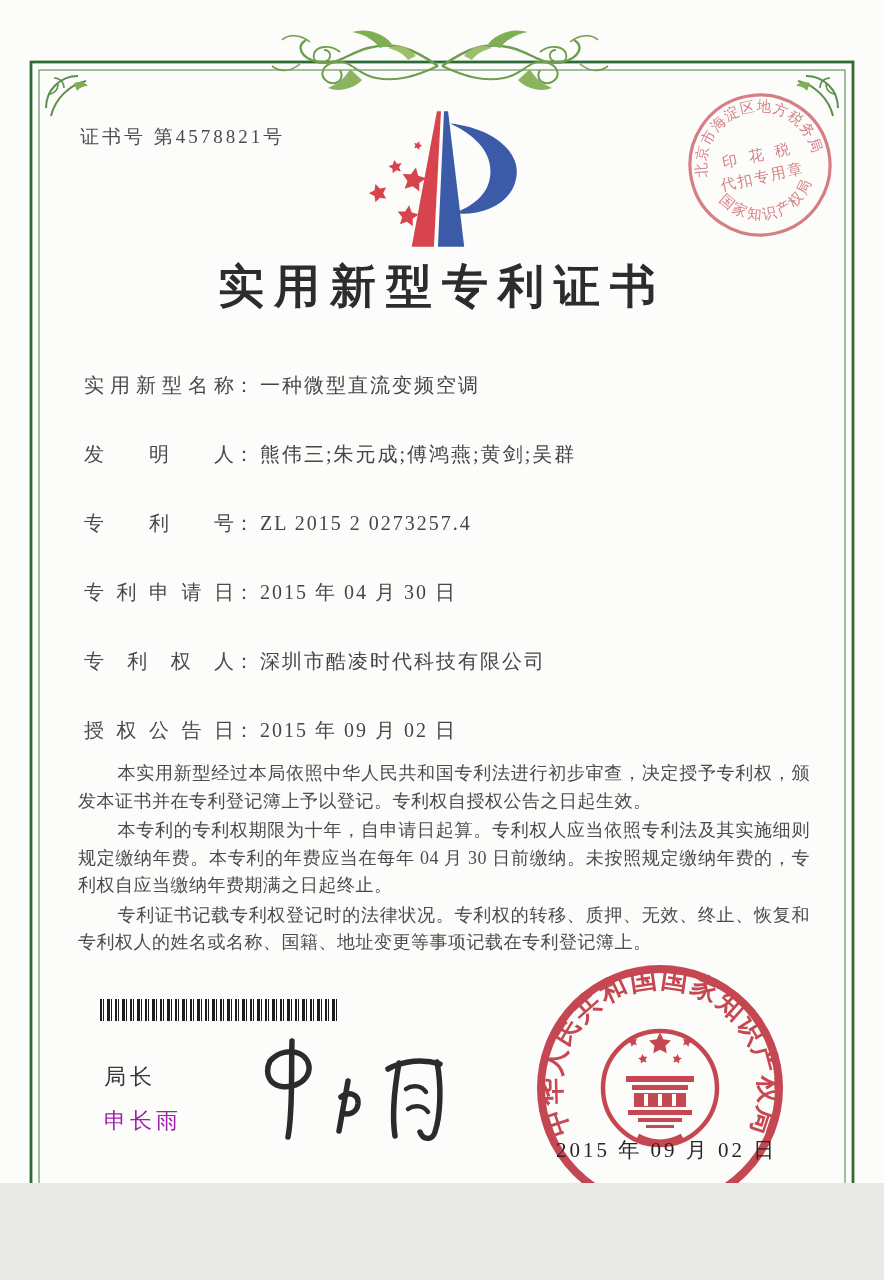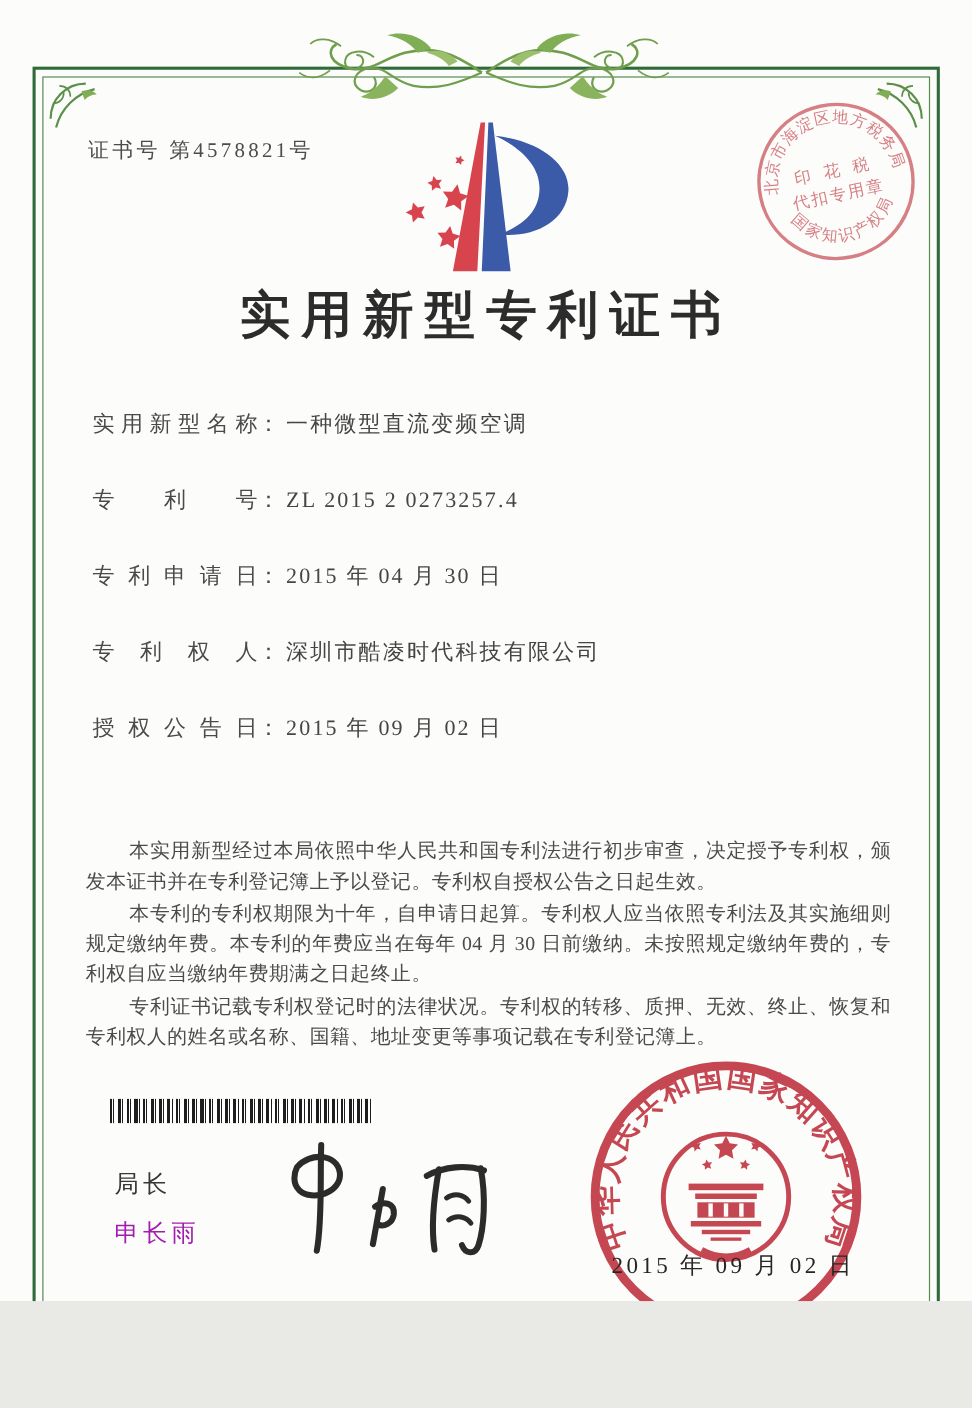--- a/index.html
+++ b/index.html
@@ -131,20 +131,23 @@
     </g>
   </svg>
 
   <h1 class="title">实用新型专利证书</h1>
 
   <div class="fields">
     <div class="frow">
       <span class="flabel">实用新型名称</span><span class="fcolon">：</span><span class="fvalue">一种微型直流变频空调</span>
     </div>
     <div class="frow">
+      <span class="flabel">发明人</span><span class="fcolon">：</span><span class="fvalue">熊伟三;朱元成;傅鸿燕;黄剑;吴群</span>
+    </div>
+    <div class="frow">
       <span class="flabel">专利号</span><span class="fcolon">：</span><span class="fvalue">ZL 2015 2 0273257.4</span>
     </div>
     <div class="frow">
       <span class="flabel">专利申请日</span><span class="fcolon">：</span><span class="fvalue">2015 年 04 月 30 日</span>
     </div>
     <div class="frow">
       <span class="flabel">专利权人</span><span class="fcolon">：</span><span class="fvalue">深圳市酷凌时代科技有限公司</span>
     </div>
     <div class="frow">
       <span class="flabel">授权公告日</span><span class="fcolon">：</span><span class="fvalue">2015 年 09 月 02 日</span>

